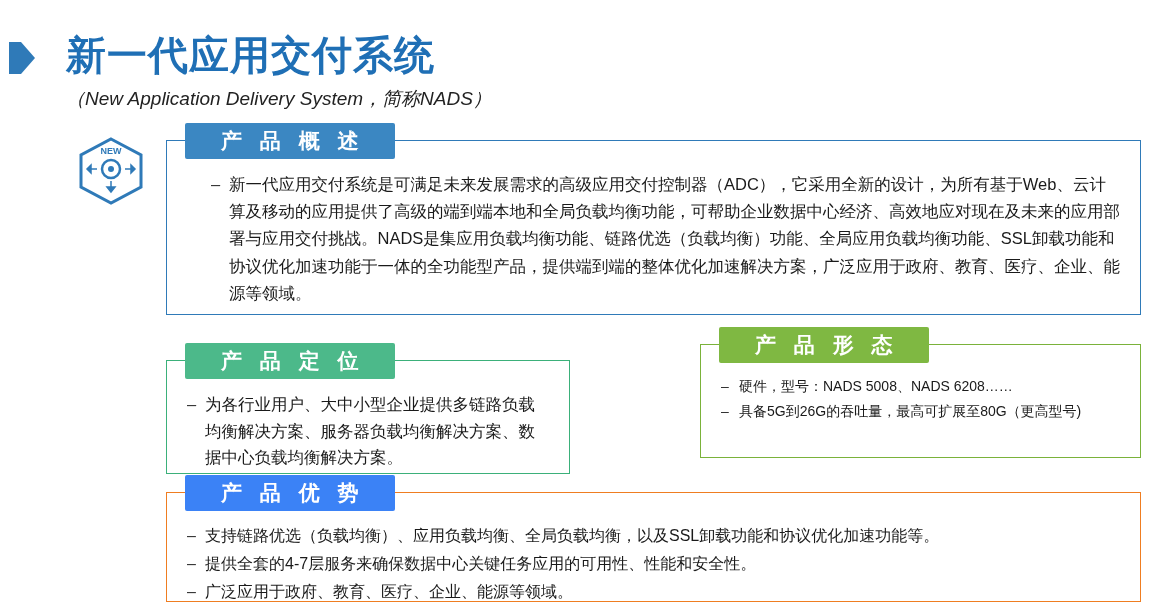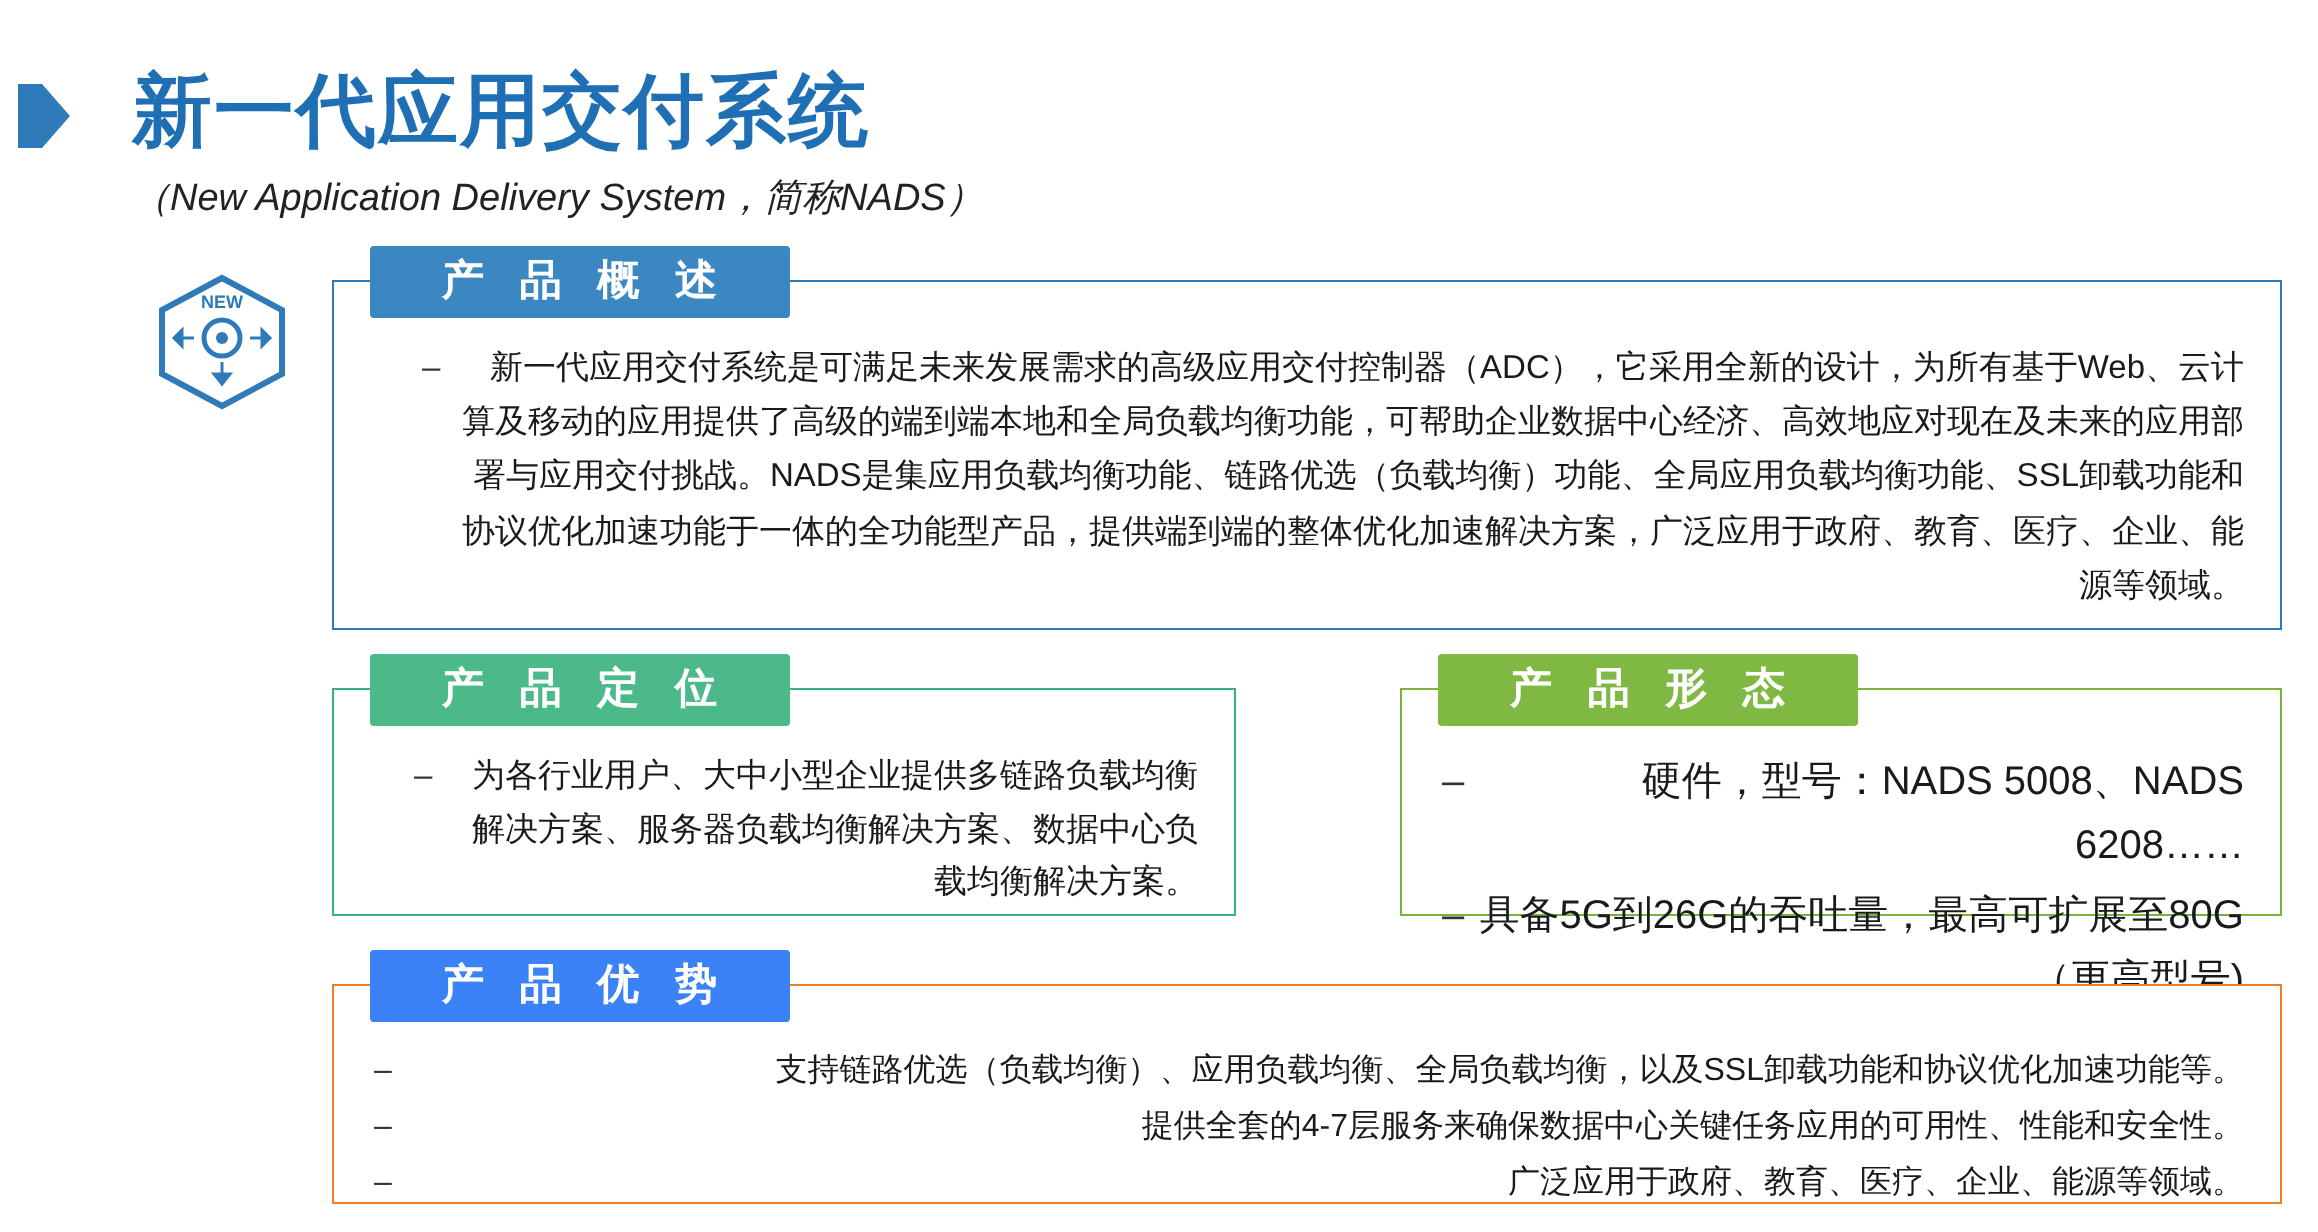--- a/index.html
+++ b/index.html
@@ -89,21 +89,20 @@
   }
   .bullets {
     list-style: none;
     margin: 0;
     padding: 0;
   }
   .bullets li {
     position: relative;
     padding-left: 20px;
     margin-bottom: 2px;
-    text-align: right;
   }
   .bullets li::before {
     content: "–";
     position: absolute;
     left: 2px;
     top: 0;
     color: #333;
   }
 
   
@@ -114,38 +113,37 @@
     height: 175px;
     border: 1.6px solid #2f7ab8;
     padding-left: 24px;
   }
   #panel-overview .panel-head { background: #3b87c2; }
   #panel-overview .panel-body { padding-top: 30px; line-height: 1.65; }
 
   
   #panel-position {
     left: 166px;
-    top: 344px;
-    width: 452px;
+    top: 360px;
+    width: 404px;
     height: 114px;
     border: 1.6px solid #3bb07a;
-    padding-left: 20px;
   }
   #panel-position .panel-head { background: #4cb98a; }
 
   
   #panel-form {
     left: 700px;
     top: 344px;
     width: 441px;
     height: 114px;
     border: 1.6px solid #7ab23a;
   }
   #panel-form .panel-head { background: #7fb842; }
-  #panel-form .panel-body { font-size: 20px; }
+  #panel-form .panel-body { font-size: 14px; }
 
   
   #panel-advantage {
     left: 166px;
     top: 492px;
     width: 975px;
     height: 110px;
     border: 1.6px solid #ef7d21;
   }
   #panel-advantage .panel-head { background: #3b82f6; }

